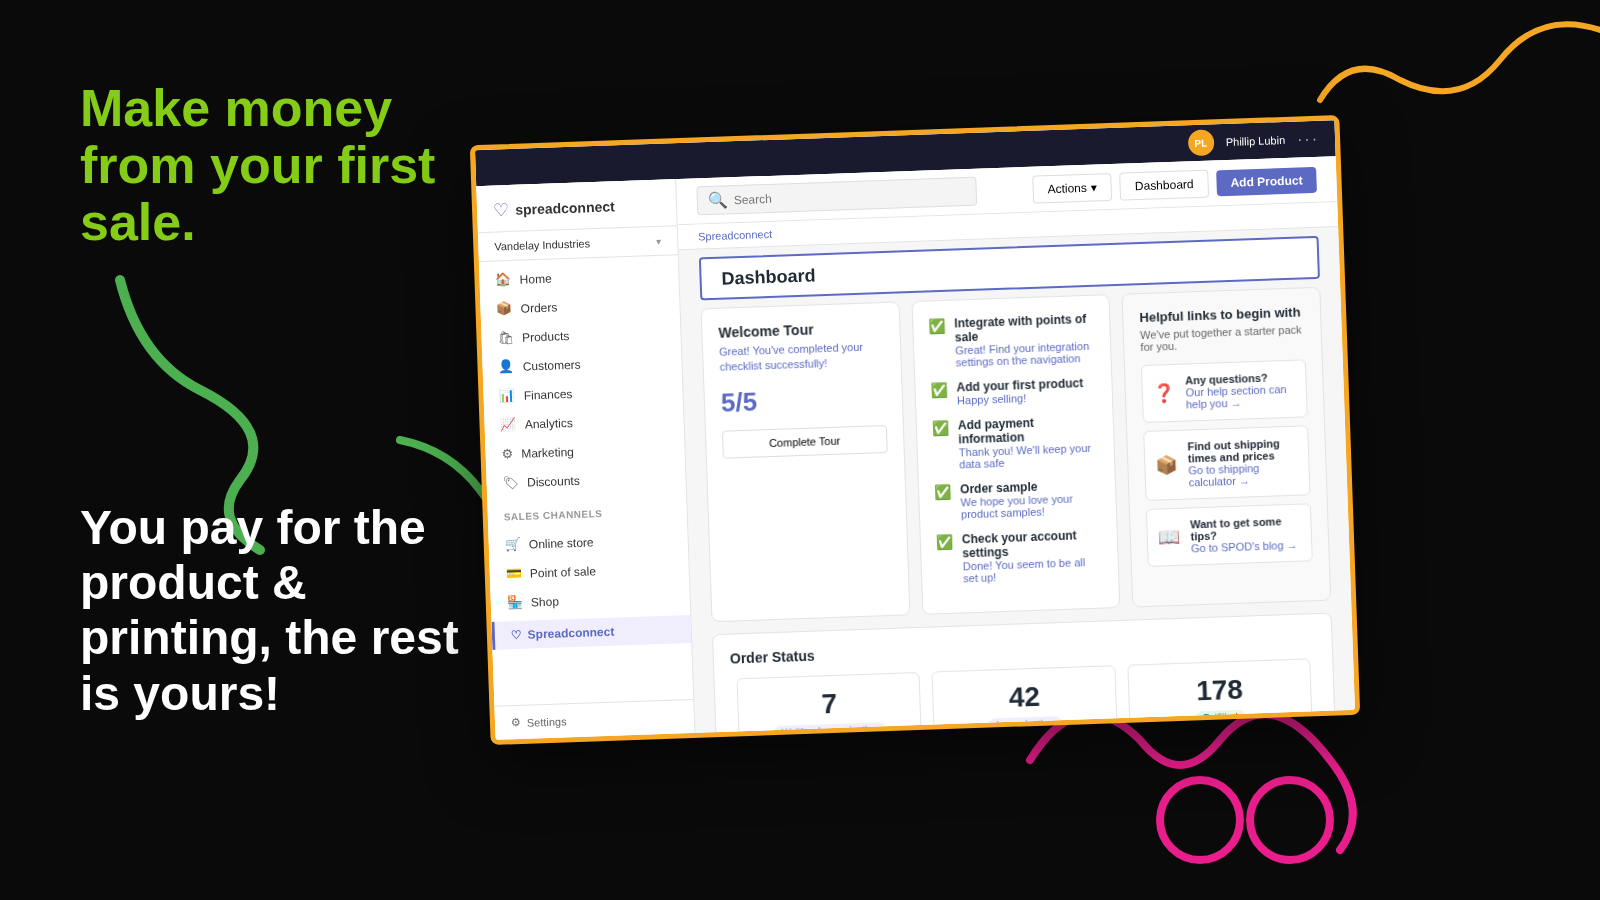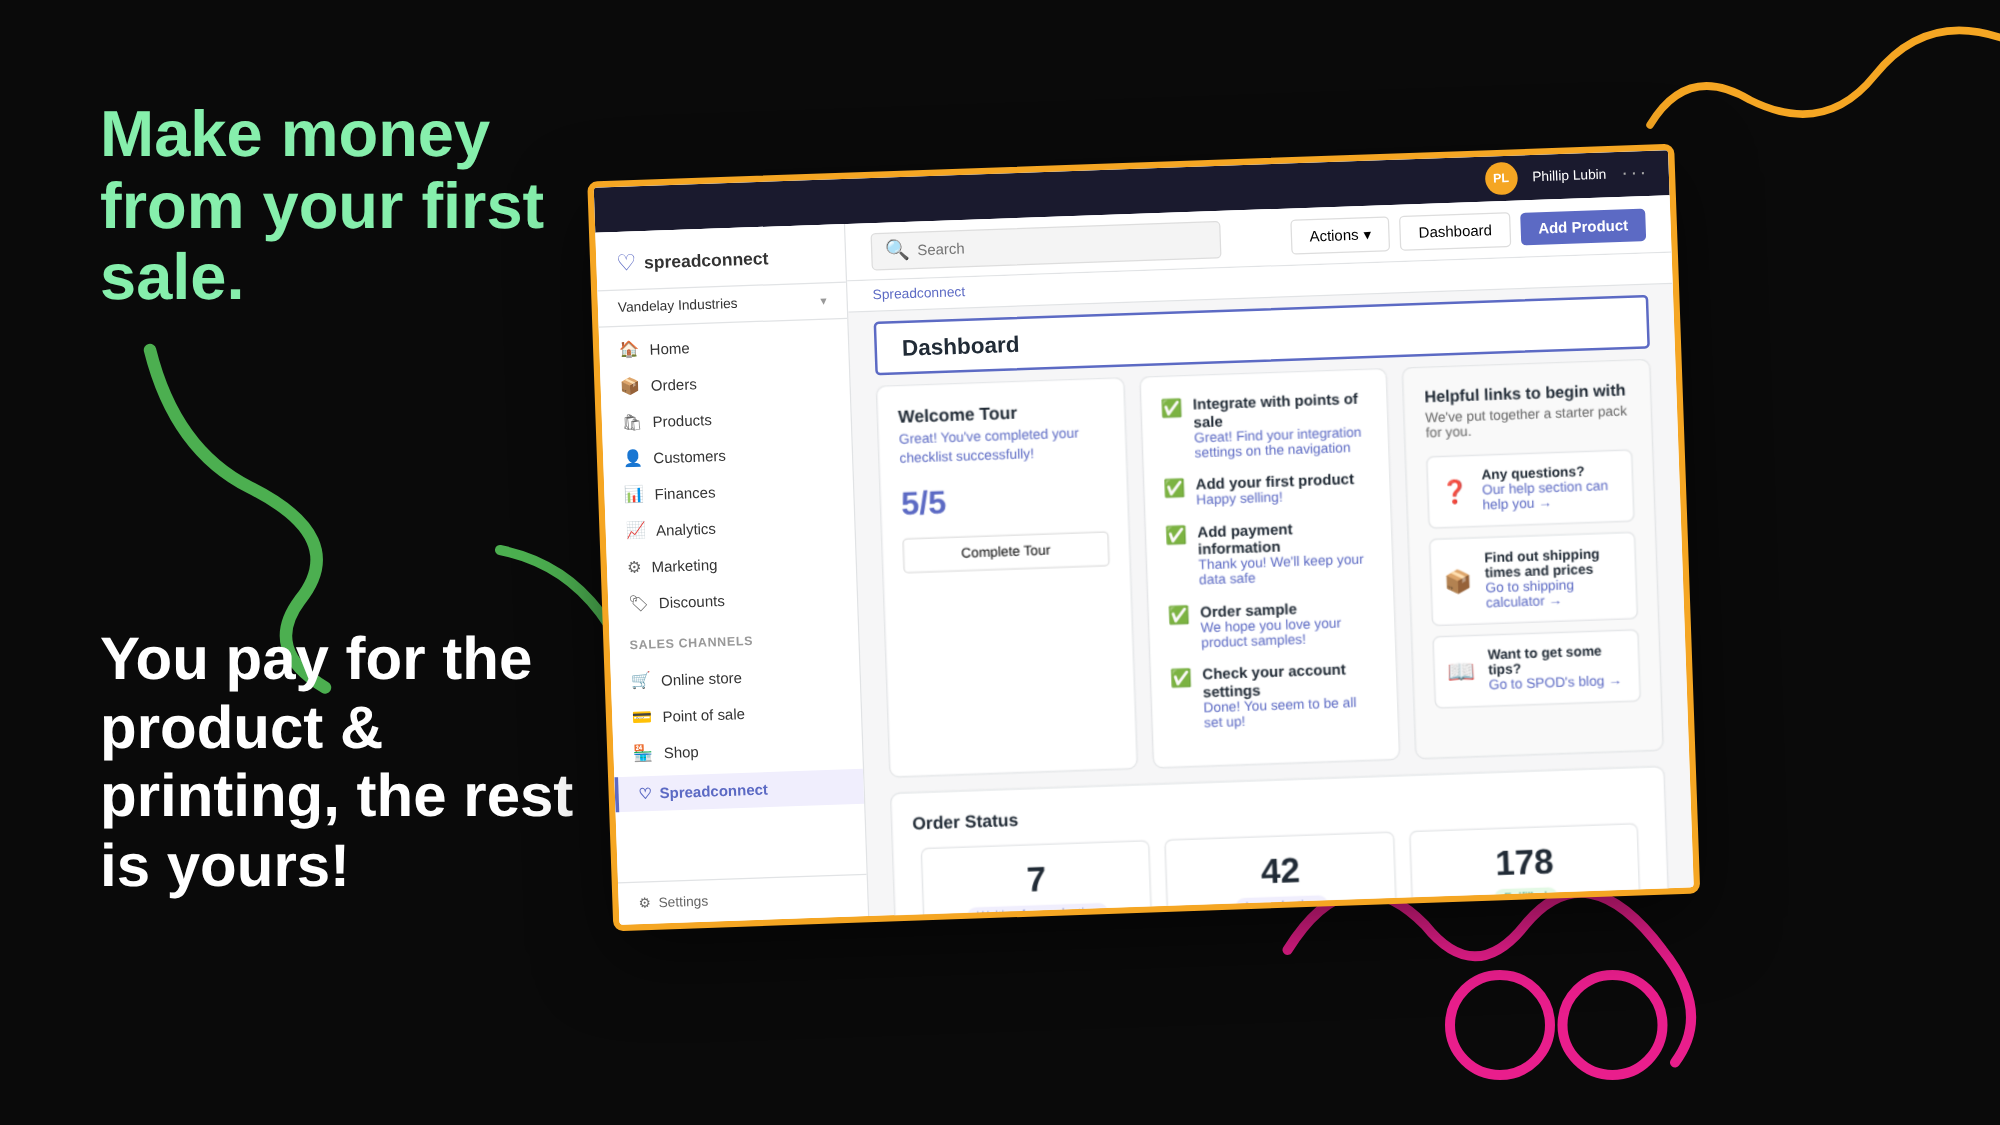--- a/index.html
+++ b/index.html
@@ -33,21 +33,21 @@
     }
 
     
     .left-text {
       position: absolute;
       left: 80px;
       top: 80px;
       width: 420px;
     }
     .headline {
-      color: #86efac;
+      color: #84cc16;
       font-size: 52px;
       font-weight: 900;
       line-height: 1.1;
       margin-bottom: 0;
     }
     .subtext {
       position: absolute;
       left: 80px;
       top: 500px;
       width: 400px;

